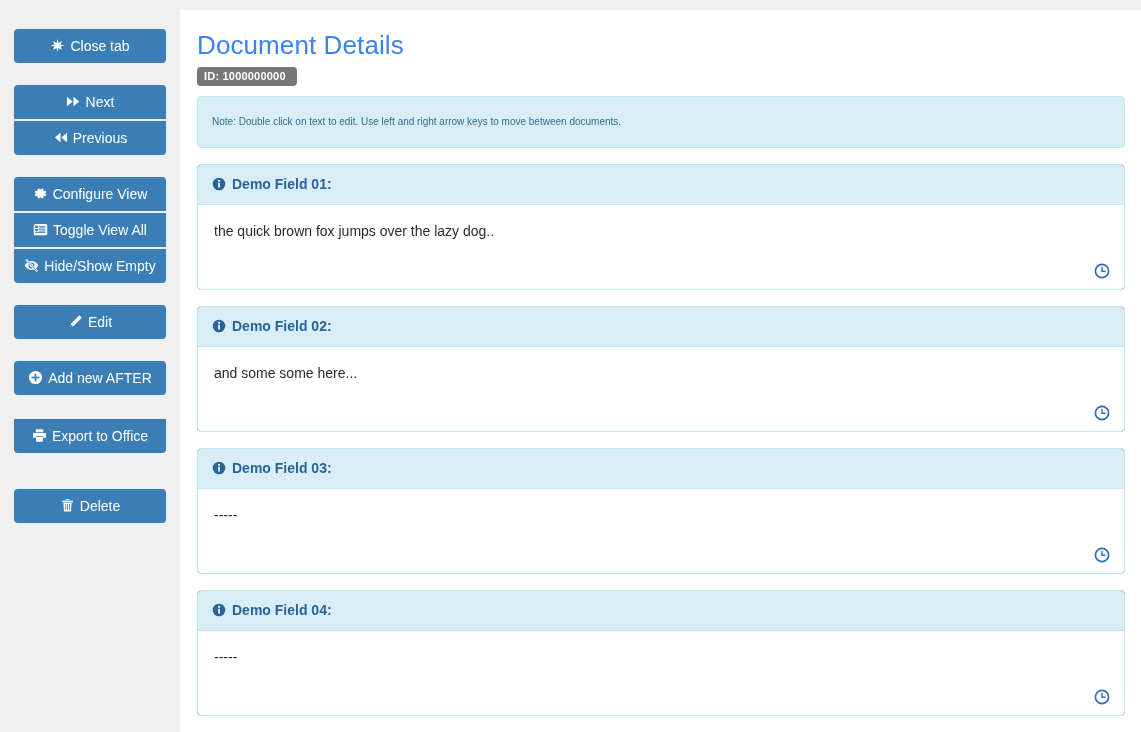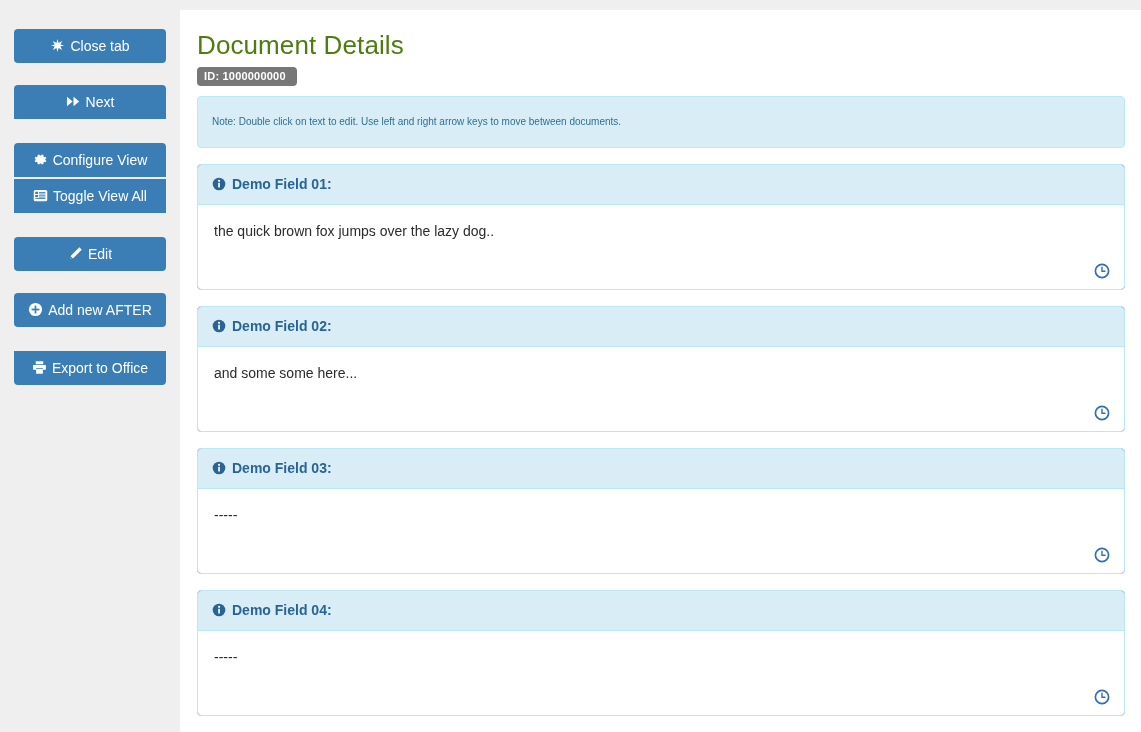--- a/index.html
+++ b/index.html
@@ -81,21 +81,21 @@
     width: 961px;
     height: 722px;
     background: #ffffff;
     padding: 14px 16px 0 17px;
     overflow: hidden;
   }
 
   .page-title {
     font-size: 26px;
     font-weight: normal;
-    color: #4d7c0f;
+    color: #3b82f6;
     margin: 6px 0 5px 0;
     letter-spacing: 0.1px;
   }
 
   .badge {
     display: inline-block;
     background: #777777;
     color: #ffffff;
     font-size: 11px;
     font-weight: bold;
@@ -178,20 +178,28 @@
 
     <button class="btn r-top">
       <span class="ico">
         <svg width="15" height="15" viewBox="0 0 16 16" fill="#ffffff">
           <path d="M1 3 L7 8 L1 13 Z"></path>
             <path d="M8 3 L14 8 L8 13 Z"></path>
         </svg>
       </span><span>Next</span>
     </button>
     <div class="stack-sep"></div>
+    <button class="btn r-bottom">
+      <span class="ico">
+        <svg width="15" height="15" viewBox="0 0 16 16" fill="#ffffff">
+          <path d="M15 3 L9 8 L15 13 Z"></path>
+            <path d="M8 3 L2 8 L8 13 Z"></path>
+        </svg>
+      </span><span>Previous</span>
+    </button>
 
     <div class="gap-xl"></div>
 
     <button class="btn r-top">
       <span class="ico">
         <svg width="15" height="15" viewBox="0 0 16 16" fill="#ffffff">
           <path d="M8 5.2a2.8 2.8 0 100 5.6 2.8 2.8 0 000-5.6zm0 4.2a1.4 1.4 0 110-2.8 1.4 1.4 0 010 2.8z"></path>
           <path d="M14.3 9.3l-1.1-.6a5.4 5.4 0 000-1.4l1.1-.6-.9-1.6-1.2.4a5.4 5.4 0 00-1.2-1l.2-1.3L9.4 2.7 8.7 3.8a5.4 5.4 0 00-1.4 0L6.6 2.7 4.8 3.2 5 4.5a5.4 5.4 0 00-1.2 1l-1.2-.4-.9 1.6 1.1.6a5.4 5.4 0 000 1.4l-1.1.6.9 1.6 1.2-.4c.36.4.76.74 1.2 1l-.2 1.3 1.8.5.7-1.1a5.4 5.4 0 001.4 0l.7 1.1 1.8-.5-.2-1.3c.44-.26.84-.6 1.2-1l1.2.4.9-1.6z"></path>
         </svg>
       </span><span>Configure View</span>
@@ -205,20 +213,30 @@
           <rect x="6.4" y="4.4" width="6.8" height="0.9" fill="#3a7eb5"></rect>
           <rect x="6.4" y="5.9" width="6.8" height="0.9" fill="#3a7eb5"></rect>
           <rect x="2.4" y="7.4" width="3" height="2.4" fill="#3a7eb5"></rect>
           <rect x="6.4" y="7.8" width="6.8" height="0.9" fill="#3a7eb5"></rect>
           <rect x="6.4" y="9.3" width="6.8" height="0.9" fill="#3a7eb5"></rect>
           <rect x="2.4" y="10.8" width="10.8" height="0.9" fill="#3a7eb5"></rect>
         </svg>
       </span><span>Toggle View All</span>
     </button>
     <div class="stack-sep"></div>
+    <button class="btn r-bottom">
+      <span class="ico">
+        <svg width="15" height="15" viewBox="0 0 16 16">
+          <path d="M8 3.2c-3.4 0-6.2 2.4-7.2 4.8 1 2.4 3.8 4.8 7.2 4.8s6.2-2.4 7.2-4.8C14.2 5.6 11.4 3.2 8 3.2zm0 8a3.2 3.2 0 110-6.4 3.2 3.2 0 010 6.4z" fill="#ffffff"></path>
+          <circle cx="8" cy="8" r="1.8" fill="#ffffff"></circle>
+          <path d="M2.2 1.6 L14.2 14.2" stroke="#ffffff" stroke-width="2.1" fill="none"></path>
+          <path d="M2.2 1.6 L14.2 14.2" stroke="#3a7eb5" stroke-width="0.9" fill="none"></path>
+        </svg>
+      </span><span>Hide/Show Empty</span>
+    </button>
 
     <div class="gap-xl"></div>
 
     <button class="btn">
       <span class="ico">
         <svg width="15" height="15" viewBox="0 0 16 16" fill="#ffffff">
           <path d="M12.1 1.3 L14.7 3.9 L5.9 12.7 L2.3 13.7 L3.3 10.1 Z M3.1 11.1 L2.6 13.4 L4.9 12.9 Z"></path>
         </svg>
       </span><span>Edit</span>
     </button>
@@ -244,20 +262,32 @@
           <path d="M4 1.4h8v3.2H4z"></path>
           <path d="M1.2 5.2h13.6v5.2H11.6V8.4H4.4v2H1.2z"></path>
           <path d="M4.4 9.4h7.2v5.2H4.4z"></path>
         </svg>
       </span><span>Export to Office</span>
     </button>
 
     <div class="gap-xxl"></div>
     <div class="gap-lg"></div>
 
+    <button class="btn">
+      <span class="ico">
+        <svg width="15" height="15" viewBox="0 0 16 16" fill="#ffffff">
+          <path d="M6 1.2h4v1.2H6z"></path>
+          <path d="M2.2 2.9h11.6v1.5H2.2z"></path>
+          <path d="M3.6 5.1h8.8l-.7 9.2H4.3z"></path>
+          <rect x="5.6" y="6.4" width="0.9" height="6.2" fill="#3a7eb5"></rect>
+          <rect x="7.6" y="6.4" width="0.9" height="6.2" fill="#3a7eb5"></rect>
+          <rect x="9.6" y="6.4" width="0.9" height="6.2" fill="#3a7eb5"></rect>
+        </svg>
+      </span><span>Delete</span>
+    </button>
 
   </div>
 
   <div class="content">
 
     <h1 class="page-title">Document Details</h1>
 
     <div class="badge">ID: 1000000000</div>
 
     <div class="alert-info">Note: Double click on text to edit. Use left and right arrow keys to move between documents.</div>

